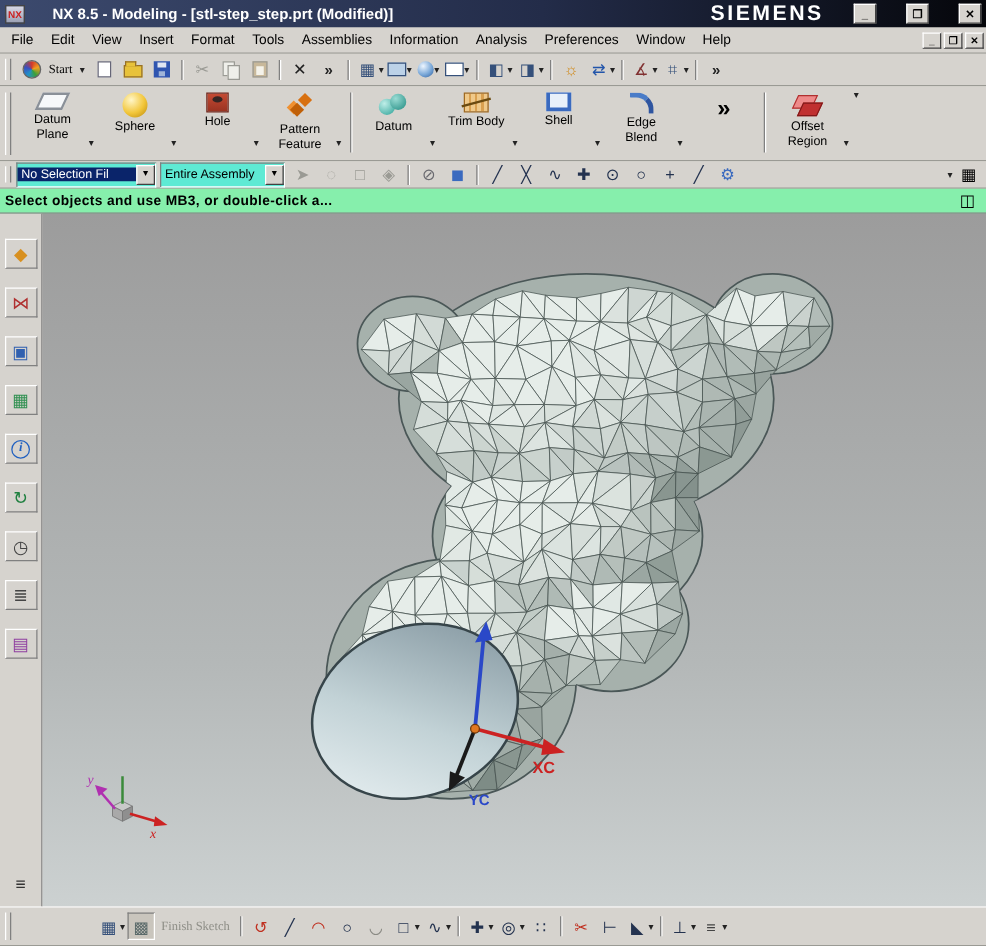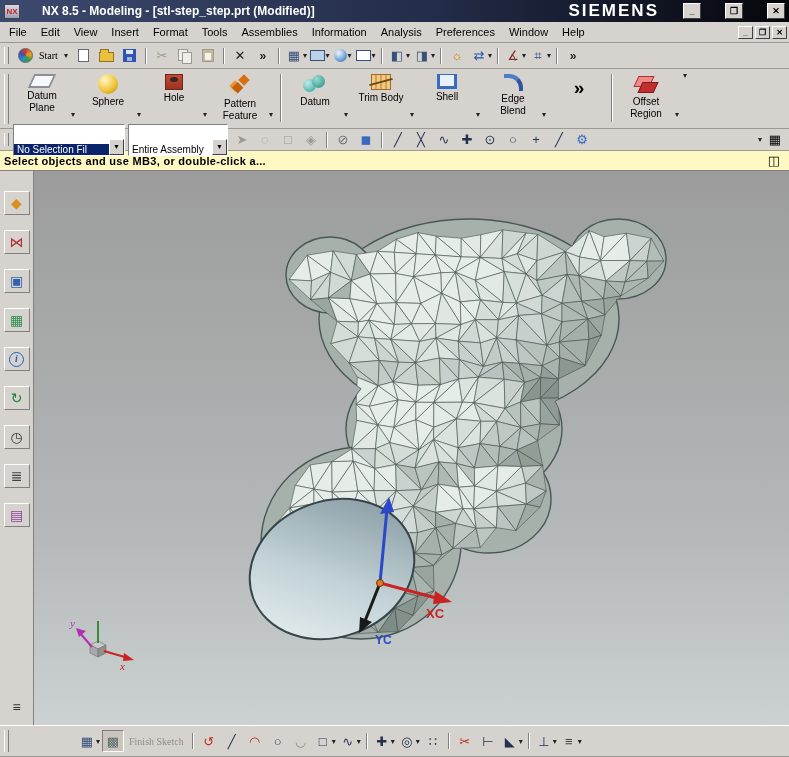--- a/index.html
+++ b/index.html
@@ -91,31 +91,31 @@
   .glyph.f-shell { width:20px; height:15px; border:3px solid #3a6abf; border-top-width:1px; background:#e8f0fa; }
   .glyph.f-blend { width:19px; height:17px; border-top:4px solid #4a7cc8; border-right:4px solid #2f55a0; border-top-right-radius:14px; }
   .glyph.f-offset { position:relative; width:24px; height:20px; }
   .glyph.f-offset::before { content:""; position:absolute; left:2px; top:2px; width:14px; height:9px; background:#ee8a8a; border:1px solid #b03030; transform:skewX(-25deg); }
   .glyph.f-offset::after { content:""; position:absolute; left:6px; top:8px; width:14px; height:9px; background:#c03030; border:1px solid #801818; transform:skewX(-25deg); }
   .glyph.f-delface { width:18px; height:13px; background:#d8a8d8; border:1px solid #905890; position:relative; transform:skewX(-20deg); }
   .glyph.f-delface::after { content:"✕"; position:absolute; right:-7px; top:-8px; color:#cc1111; font-size:11px; font-weight:bold; transform:skewX(20deg); }
 
   
   .selbar { height:22px; }
-  .combo { display:flex; align-items:flex-end; height:32px; background:#ffffff; border:1px solid; border-color:#808080 #fff #fff #808080; margin-right:3px; }
+  .combo { display:flex; align-items:center; height:20px; background:#5eead4; border:1px solid; border-color:#808080 #fff #fff #808080; margin-right:3px; }
   .combo .val { padding:0 3px; font-size:10px; white-space:nowrap; overflow:hidden; flex:1; }
   .combo.selected .val { background:#0a246a; color:#fff; }
   .combo .darr { width:15px; height:16px; background:#d6d3ce; border:1px solid; border-color:#fff #404040 #404040 #fff;
     display:flex; align-items:center; justify-content:center; }
   .combo .darr::after { content:"▼"; font-size:7px; }
   .c-filter { width:112px; } .c-scope { width:100px; }
   .selright { margin-left:auto; display:flex; align-items:center; gap:2px; }
 
   
-  .promptbar { height:20px; display:flex; align-items:center; background:#fef9c3; border-bottom:1px solid #808080; padding:0 4px;gap:36px; }
+  .promptbar { height:20px; display:flex; align-items:center; background:#86efac; border-bottom:1px solid #808080; padding:0 4px;gap:36px; }
   .ptext { font-weight:bold; font-size:11px; letter-spacing:0.3px; }
   .pright { margin-left:auto; }
 
   
   .main { height:554px; display:flex; }
   .resourcebar { width:34px; background:#d6d3ce; border-right:1px solid #808080; display:flex; flex-direction:column;
     align-items:center; padding-top:20px; gap:15px; }
   .rbtn { width:26px; height:24px; background:#d6d3ce; border:1px solid; border-color:#fff #808080 #808080 #fff;
     display:flex; align-items:center; justify-content:center; }
   .rbtn .glyph { font-size:14px; }

